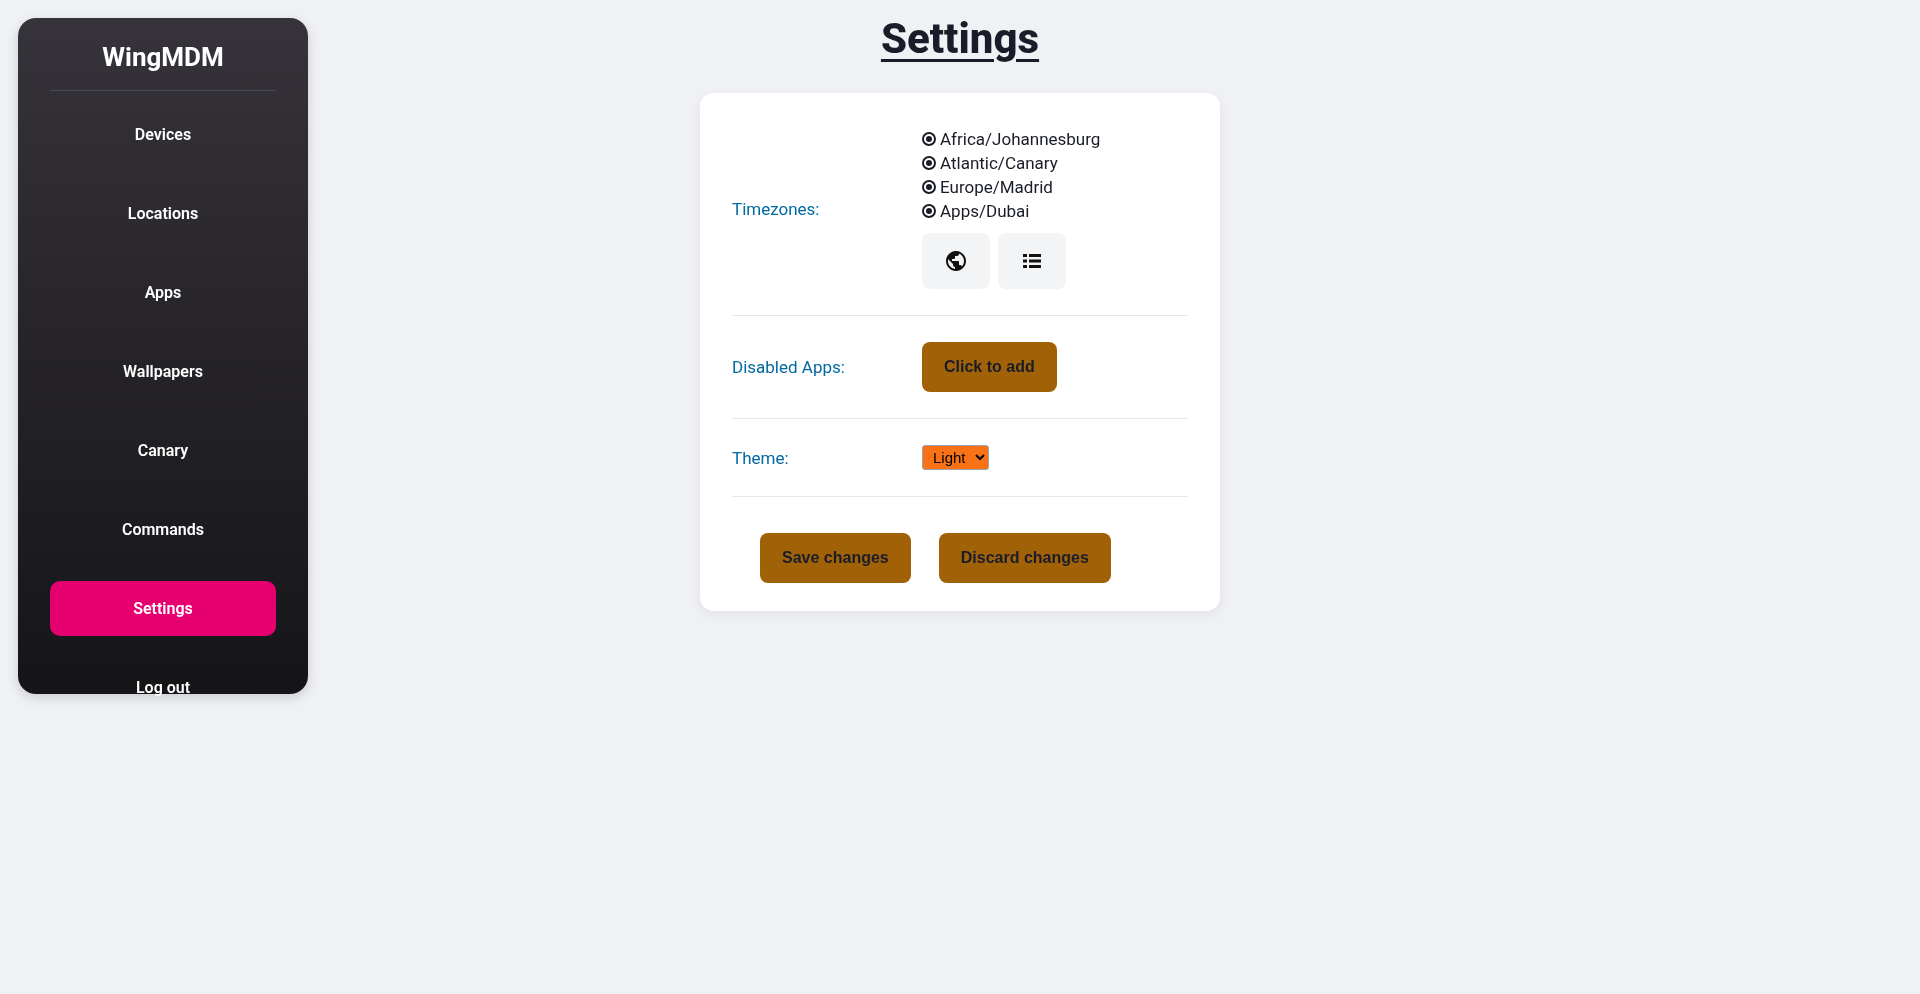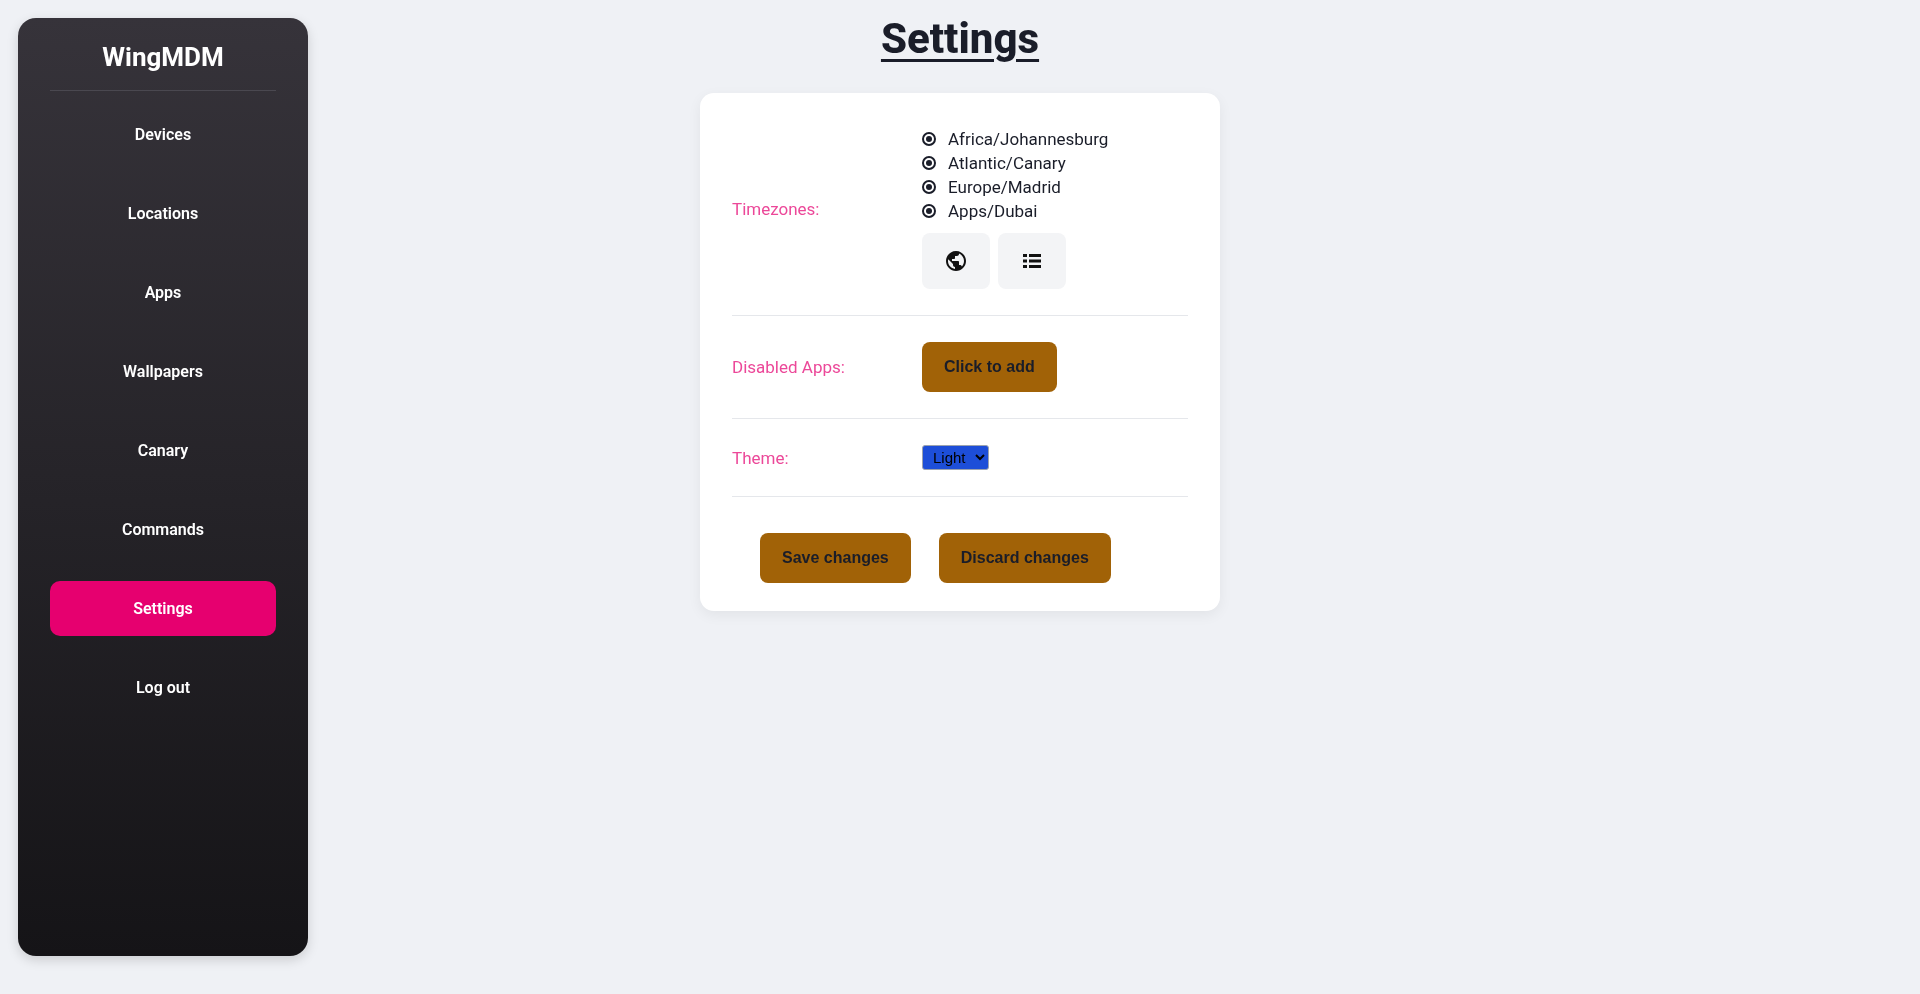--- a/index.html
+++ b/index.html
@@ -13,21 +13,21 @@
       width: 1920px;
       height: 994px;
       overflow: hidden;
       position: relative;
     }
     .sidebar {
       position: absolute;
       left: 18px;
       top: 18px;
       width: 290px;
-      height: 938px;
+      height: 676px;
       background: linear-gradient(to bottom, #36333a 0%, #151417 100%);
       border-radius: 18px;
       padding: 24px 32px;
       display: flex;
       flex-direction: column;
       box-shadow: 0 4px 12px rgba(0,0,0,0.15);
     }
     .sidebar-title {
       color: #ffffff;
       font-size: 26px;
@@ -82,37 +82,37 @@
       margin: 0 auto;
       padding: 28px 32px;
     }
     .row {
       display: flex;
       align-items: center;
       padding: 8px 0;
     }
     .row-label {
       width: 190px;
-      color: #ec4899;
+      color: #0369a1;
       font-size: 17px;
       font-weight: 400;
     }
     .row-value {
       flex: 1;
     }
     .chip-list {
       display: flex;
       flex-direction: column;
       gap: 4px;
       margin-bottom: 12px;
     }
     .chip-item {
       display: flex;
       align-items: center;
-      gap: 12px;
+      gap: 4px;
       color: #1a1d29;
       font-size: 17px;
     }
     .radio-icon {
       width: 14px;
       height: 14px;
       border: 2px solid #1a1d29;
       border-radius: 50%;
       display: inline-flex;
       align-items: center;
@@ -154,21 +154,21 @@
     hr.sep {
       border: none;
       border-top: 1px solid #e5e7eb;
       margin: 18px 0;
     }
     select.theme-select {
       font-size: 15px;
       padding: 2px 6px;
       border: 1px solid #9ca3af;
       border-radius: 3px;
-      background: #1d4ed8;
+      background: #f97316;
     }
     .action-row {
       display: flex;
       gap: 28px;
       justify-content: flex-start;
       padding-top: 18px;
       padding-left: 28px;
     }
     svg { display: block; }
   </style>

